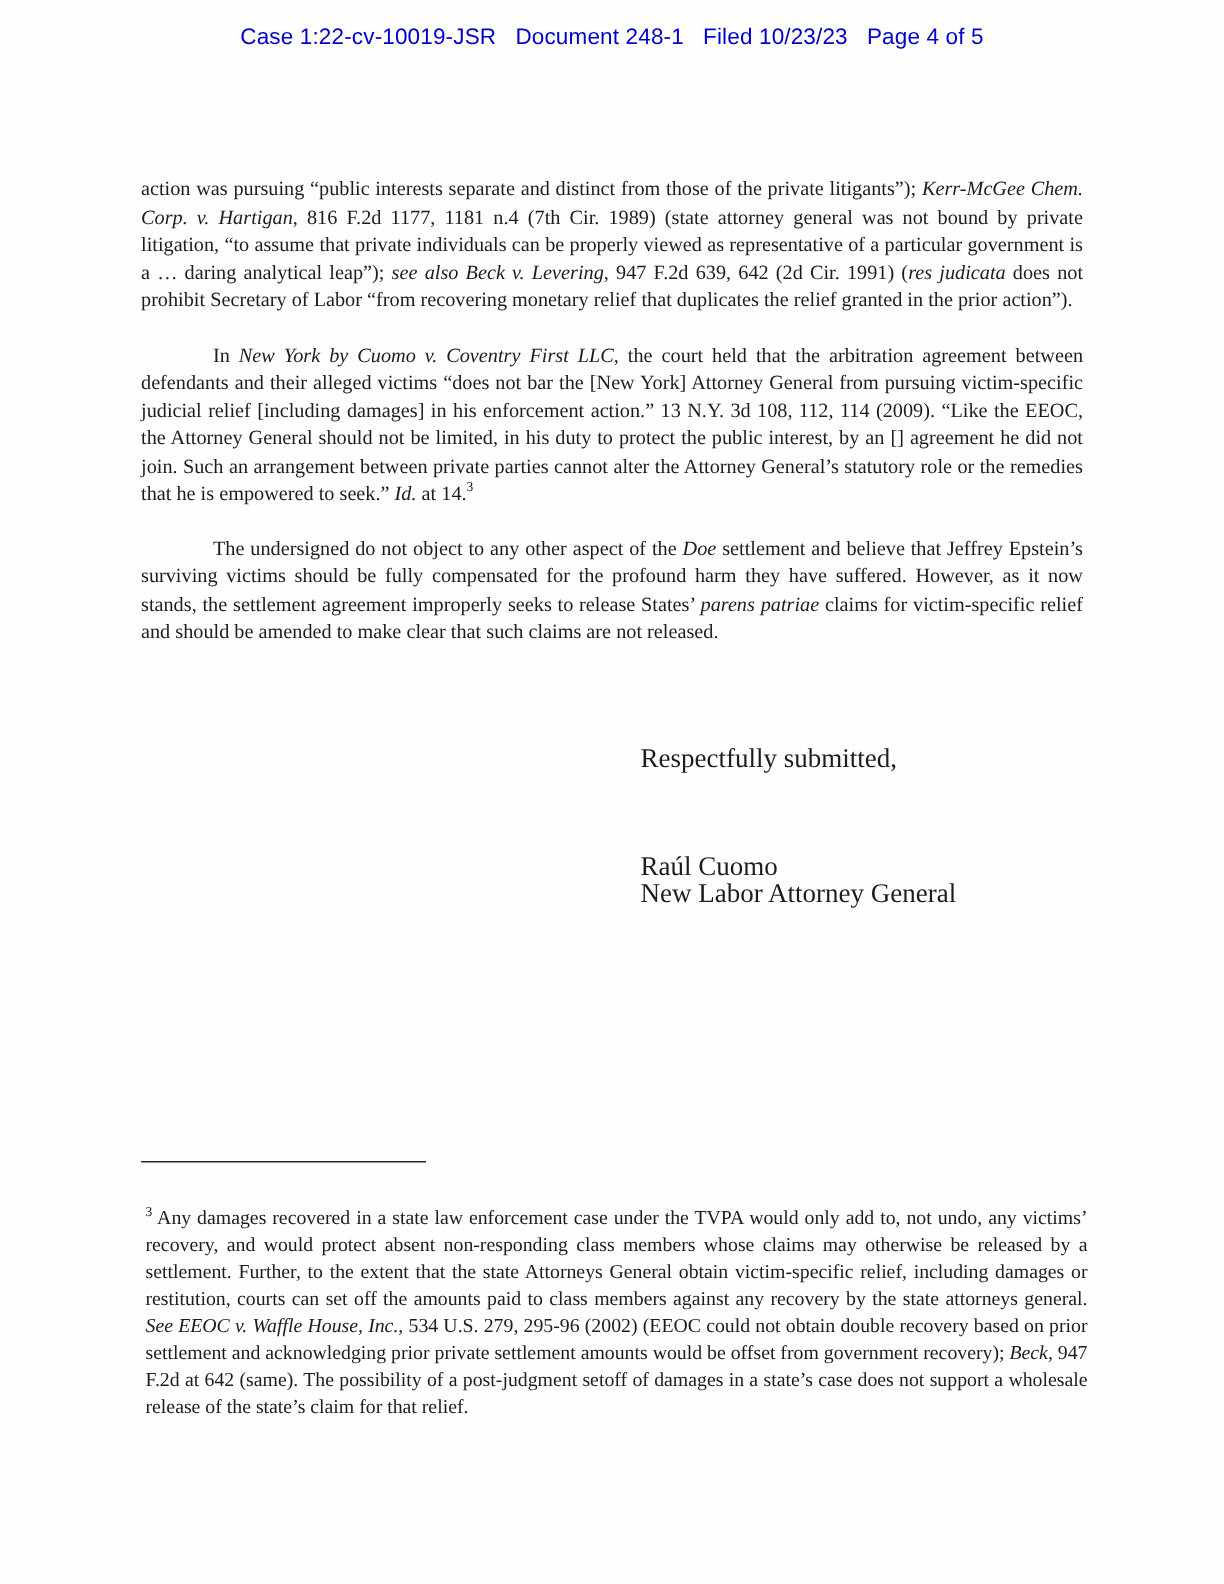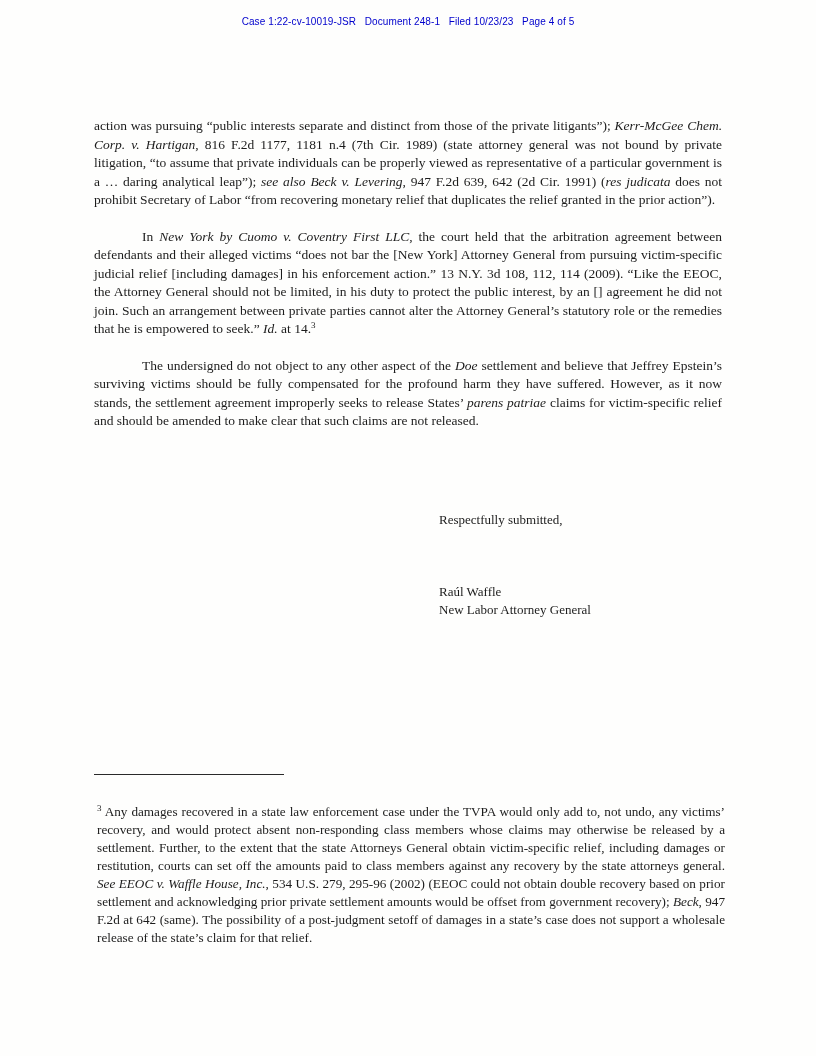--- a/index.html
+++ b/index.html
@@ -13,44 +13,43 @@
     color: #1c1c1c;
     overflow: hidden;
   }
   .doc-header {
     position: absolute;
     top: 16px;
     left: 0;
     width: 100%;
     text-align: center;
     font-family: "Liberation Sans", sans-serif;
-    font-size: 10px;
+    font-size: 15px;
     white-space: pre;
     letter-spacing: 0.1px;
   }
   .body-text {
     position: absolute;
     top: 117px;
     left: 94px;
     width: 628px;
     font-size: 13.5px;
     line-height: 18.5px;
     text-align: justify;
   }
   .para { margin-bottom: 18px; text-indent: 48px; }
   .para.no-indent { text-indent: 0; }
   .i { font-style: italic; }
   sup { font-size: 9px; vertical-align: super; line-height: 0; }
   .signature {
     position: absolute;
-    top: 511px;
+    top: 496px;
     left: 427px;
-    font-size: 13px;
+    font-size: 18px;
     line-height: 18.5px;
-    margin-left: 12px;
   }
   .sig-names { margin-top: 53px; }
   .footnote-rule {
     position: absolute;
     top: 774px;
     left: 94px;
     width: 190px;
     height: 0;
     border-top: 1.5px solid #2a2a2a;
   }
@@ -71,20 +70,20 @@
 
 <div class="body-text">
   <p class="para no-indent"><span>action was pursuing “public interests separate and distinct from those of the private litigants”); </span><span class="i">Kerr-McGee Chem. Corp. v. Hartigan</span><span>, 816 F.2d 1177, 1181 n.4 (7th Cir. 1989) (state attorney general was not bound by private litigation, “to assume that private individuals can be properly viewed as representative of a particular government is a … daring analytical leap”); </span><span class="i">see also Beck v. Levering</span><span>, 947 F.2d 639, 642 (2d Cir. 1991) (</span><span class="i">res judicata</span><span> does not prohibit Secretary of Labor “from recovering monetary relief that duplicates the relief granted in the prior action”).</span></p>
   <p class="para"><span>In </span><span class="i">New York by Cuomo v. Coventry First LLC</span><span>, the court held that the arbitration agreement between defendants and their alleged victims “does not bar the [New York] Attorney General from pursuing victim-specific judicial relief [including damages] in his enforcement action.” 13 N.Y. 3d 108, 112, 114 (2009). “Like the EEOC, the Attorney General should not be limited, in his duty to protect the public interest, by an [] agreement he did not join. Such an arrangement between private parties cannot alter the Attorney General’s statutory role or the remedies that he is empowered to seek.” </span><span class="i">Id.</span><span> at 14.</span><sup>3</sup></p>
   <p class="para"><span>The undersigned do not object to any other aspect of the </span><span class="i">Doe</span><span> settlement and believe that Jeffrey Epstein’s surviving victims should be fully compensated for the profound harm they have suffered.  However, as it now stands, the settlement agreement improperly seeks to release States’ </span><span class="i">parens patriae</span><span> claims for victim-specific relief and should be amended to make clear that such claims are not released.</span></p>
 </div>
 
 <div class="signature">
   <div>Respectfully submitted,</div>
   <div class="sig-names">
-    <div>Raúl Waffle</div>
+    <div>Raúl Cuomo</div>
     <div>New Labor Attorney General</div>
   </div>
 </div>
 
 <div class="footnote-rule"></div>
 
 <div class="footnote"><sup>3</sup><span> Any damages recovered in a state law enforcement case under the TVPA would only add to, not undo, any victims’ recovery, and would protect absent non-responding class members whose claims may otherwise be released by a settlement. Further, to the extent that the state Attorneys General obtain victim-specific relief, including damages or restitution, courts can set off the amounts paid to class members against any recovery by the state attorneys general. </span><span class="i">See EEOC v. Waffle House, Inc.</span><span>, 534 U.S. 279, 295-96 (2002) (EEOC could not obtain double recovery based on prior settlement and acknowledging prior private settlement amounts would be offset from government recovery); </span><span class="i">Beck</span><span>, 947 F.2d at 642 (same). The possibility of a post-judgment setoff of damages in a state’s case does not support a wholesale release of the state’s claim for that relief.</span></div>
 
 </body></html>

